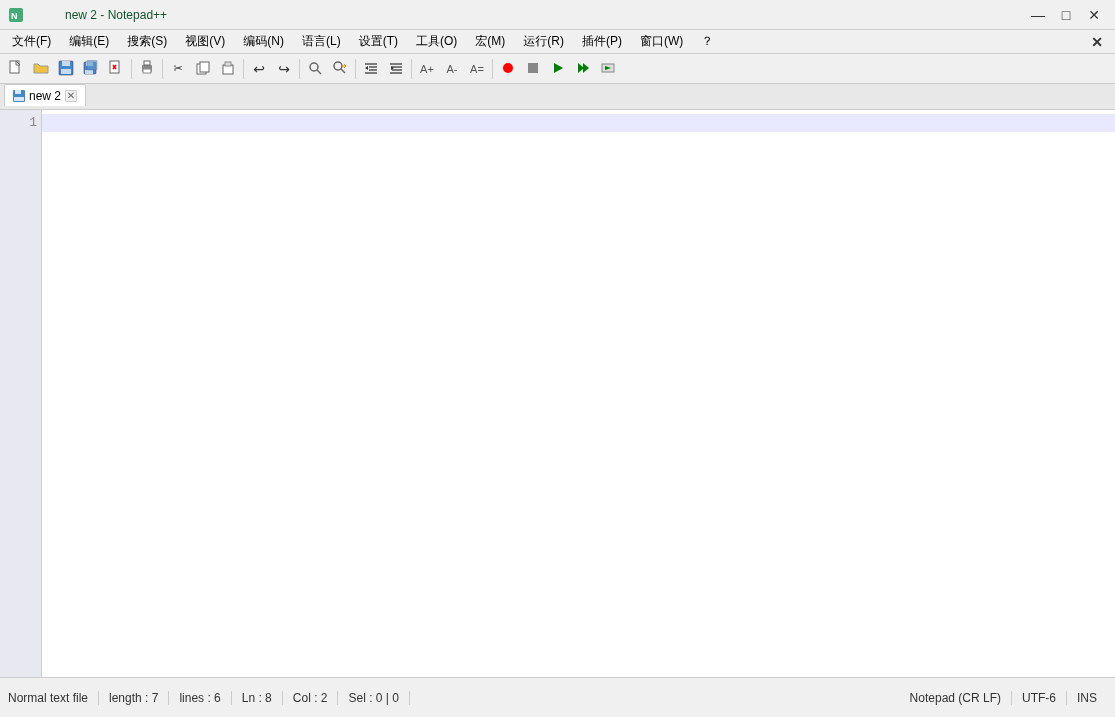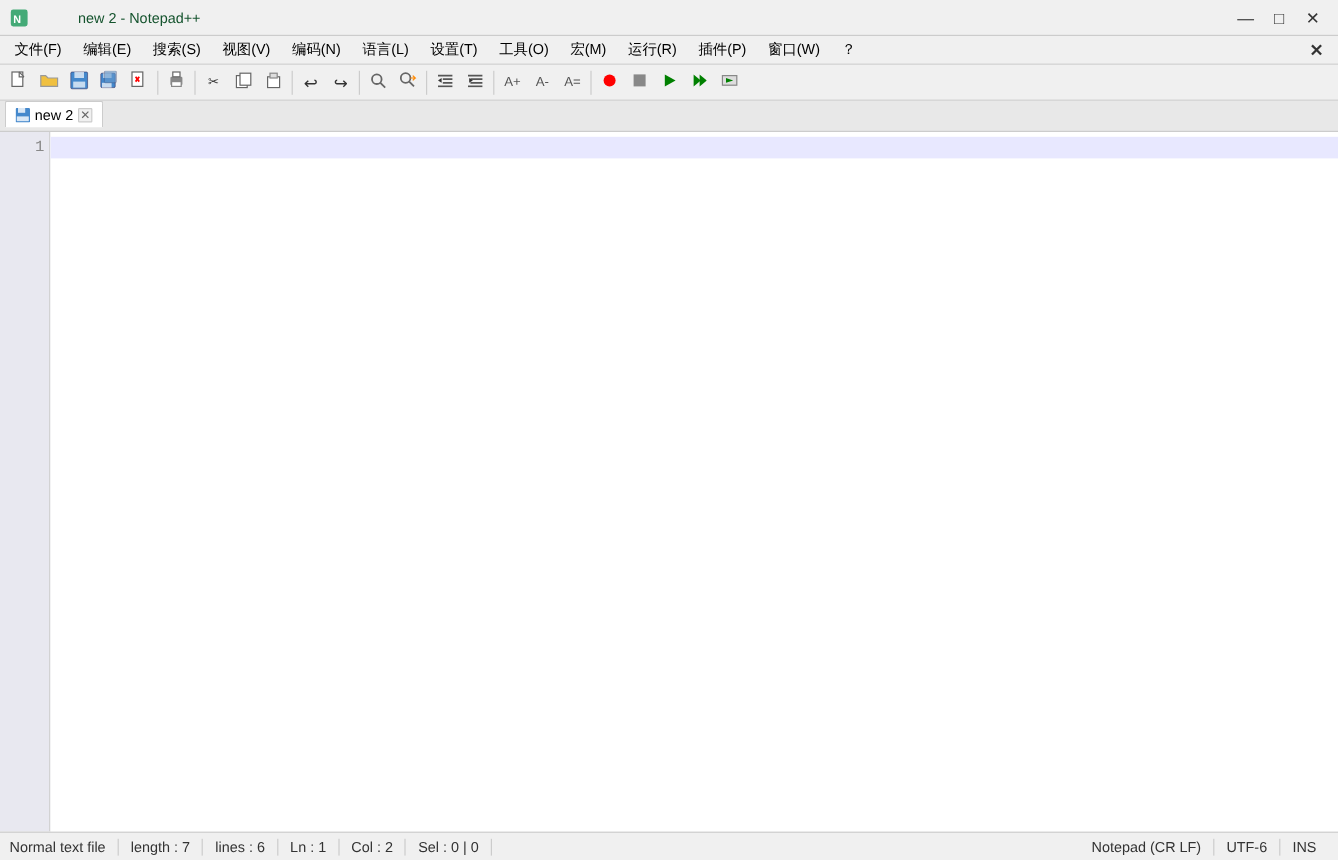--- a/index.html
+++ b/index.html
@@ -208,21 +208,21 @@
       outline: none;
       border: none;
       resize: none;
       background: transparent;
       z-index: 1;
       caret-color: #000;
     }
 
     
     #status-bar {
-      height: 24px;
+      height: 40px;
       background: #f0f0f0;
       border-top: 1px solid #ccc;
       display: flex;
       align-items: center;
       padding: 0 8px;
       font-size: 12px;
       color: #333;
       flex-shrink: 0;
       gap: 0;
     }
@@ -489,20 +489,20 @@
   <div id="editor-area">
     <div id="cursor-line"></div>
     <textarea id="editor-content" spellcheck="false" style=""></textarea>
   </div>
 </div>
 
 <div id="status-bar">
   <span class="status-section">Normal text file</span>
   <span class="status-section">length : 7</span>
   <span class="status-section">lines : 6</span>
-  <span class="status-section">Ln : 1</span>
+  <span class="status-section">Ln : 8</span>
   <span class="status-section">Col : 2</span>
   <span class="status-section">Sel : 0 | 0</span>
   <span style="flex:1"></span>
   <span class="status-section">Notepad (CR LF)</span>
   <span class="status-section">UTF-6</span>
   <span class="status-section" style="border-right:none;margin-right:0;text-align:center;">INS</span>
 </div>
 
 </body></html>

